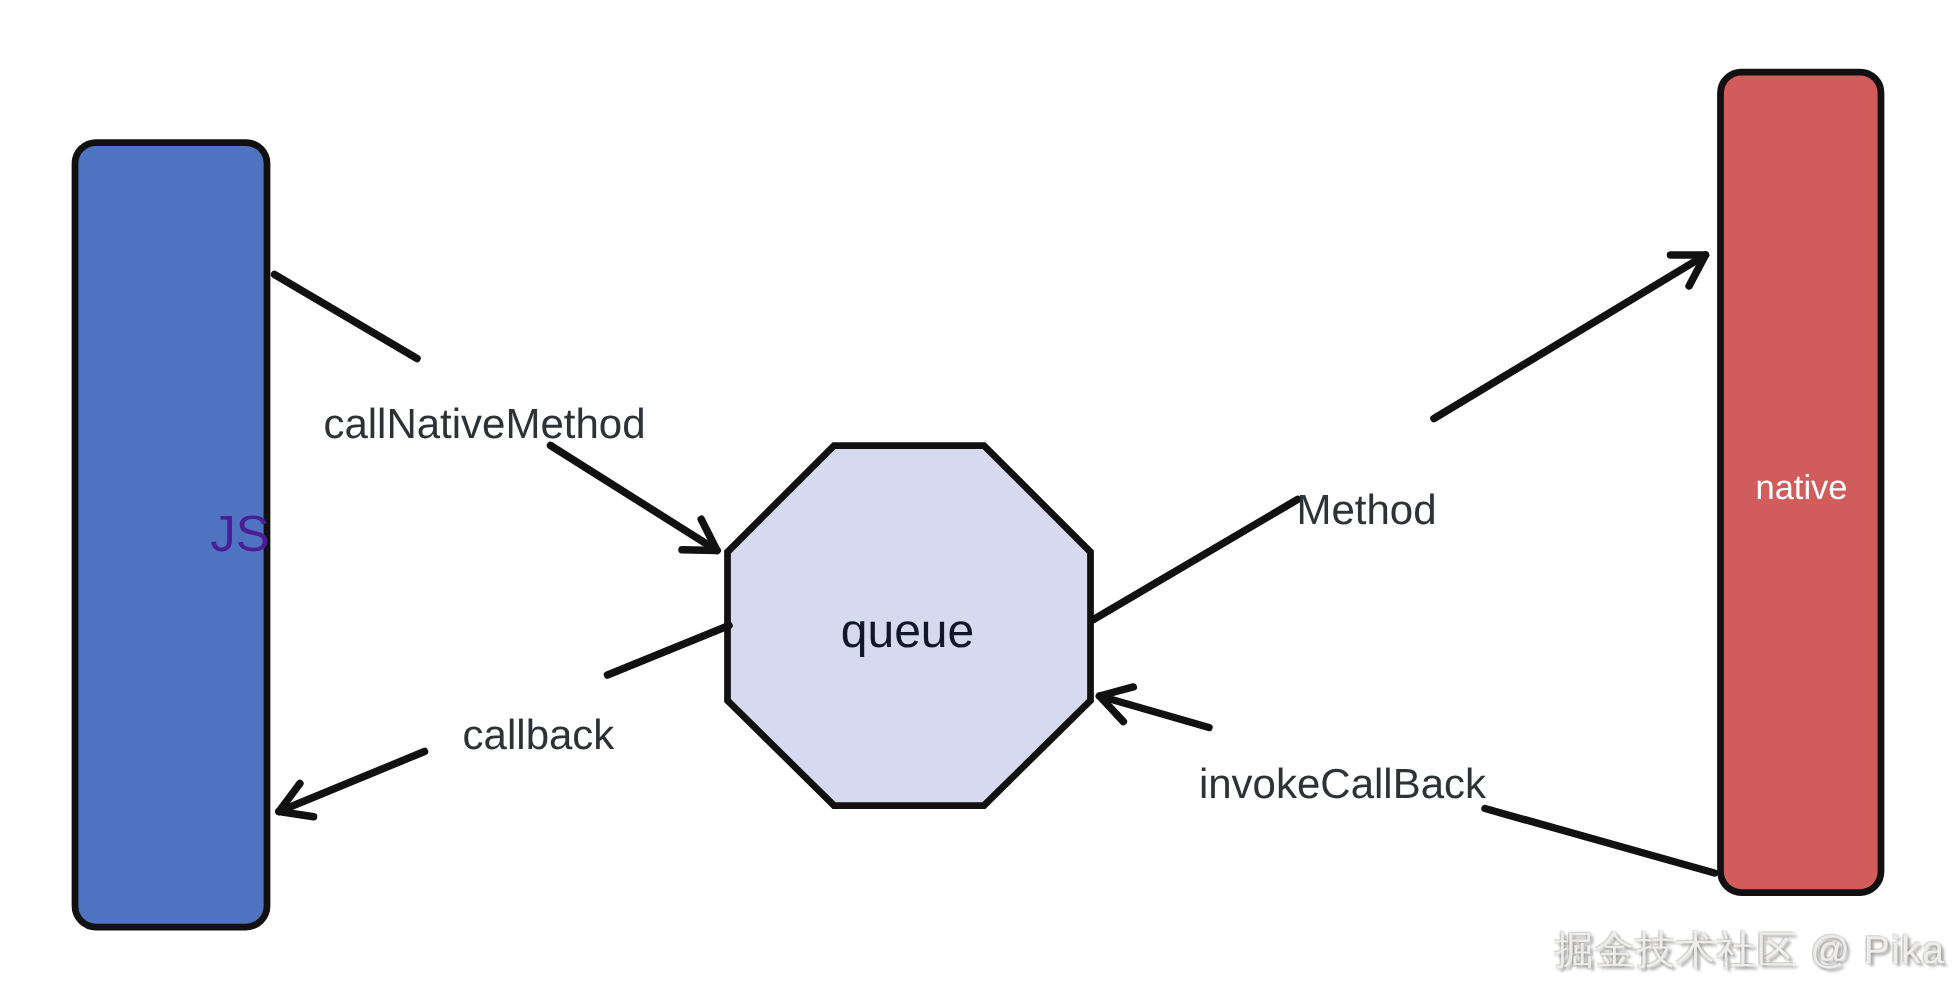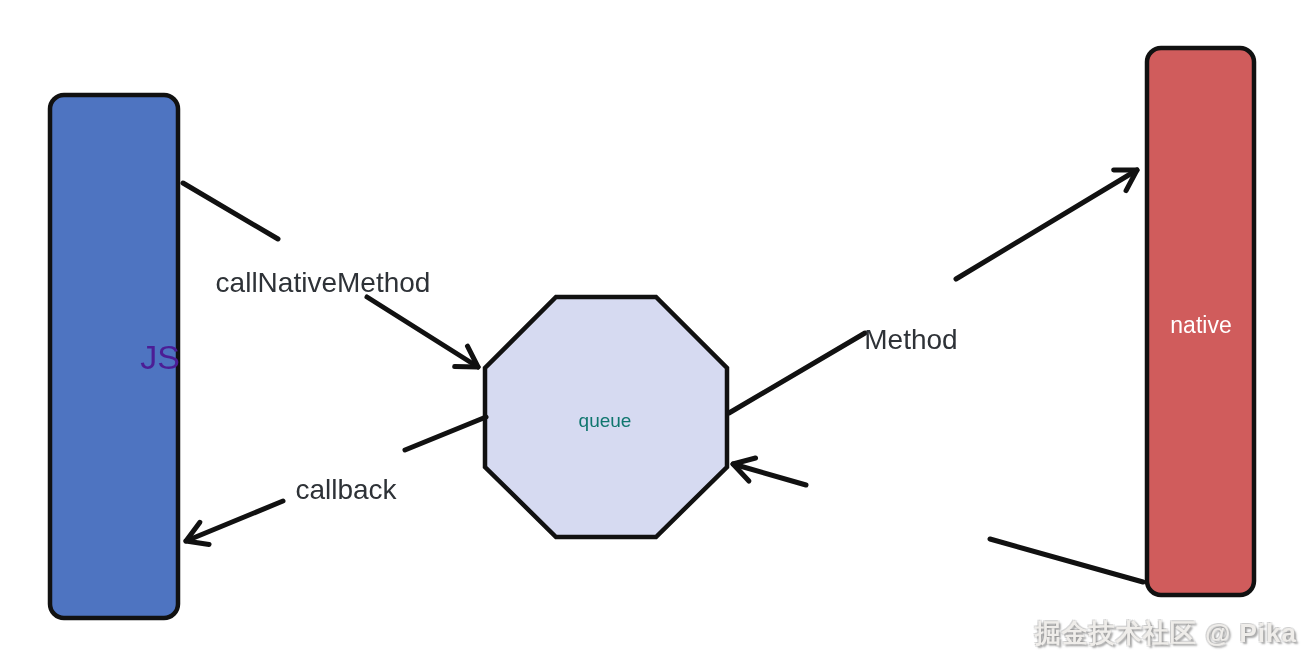--- a/index.html
+++ b/index.html
@@ -29,48 +29,48 @@
   .node-label.js {
     left: 116px;
     top: 357px;
     font-size: 34px;
     color: #4c1d95;
     margin-left: 44px;
   }
   .node-label.queue {
     left: 605px;
     top: 421px;
-    font-size: 19px;
-    color: #0f766e;
+    font-size: 32px;
+    color: #0f172a;
   }
   .node-label.native {
     left: 1201px;
     top: 325px;
     font-size: 23px;
     color: #ffffff;
   }
   .edge-label {
     position: absolute;
     transform: translate(-50%, -50%);
     font-size: 28px;
     color: #2e3237;
     white-space: nowrap;
     user-select: none;
     margin-top: 12px;
   }
   .edge-label.cnm { left: 323px; top: 271px; }
-  .edge-label.cb  { left: 346px; top: 478px; }
+  .edge-label.cb  { left: 359px; top: 478px; }
   .edge-label.m   { left: 911px; top: 328px; }
   .edge-label.icb { left: 895px; top: 511px; }
   .watermark {
     position: absolute;
     top: 616px;
     right: 7px;
     font-size: 26px;
-    font-weight: 700;
+    font-weight: 400;
     letter-spacing: 1px;
     color: #efedea;
     text-shadow:
       2px 2px 2px rgba(110, 110, 110, 0.60),
       -1px -1px 0 rgba(150, 150, 150, 0.35),
       1px -1px 0 rgba(170, 170, 170, 0.25),
       -1px 1px 0 rgba(170, 170, 170, 0.25);
     white-space: nowrap;
     user-select: none;
   }
@@ -106,16 +106,17 @@
     <line x1="806" y1="485" x2="733" y2="464" stroke="#111111" stroke-width="5" stroke-linecap="round" marker-end="url(#arrowhead)"></line>
   </svg>
 
   <div class="node-label js">JS</div>
   <div class="node-label queue">queue</div>
   <div class="node-label native">native</div>
 
   <div class="edge-label cnm">callNativeMethod</div>
   <div class="edge-label cb">callback</div>
   <div class="edge-label m">Method</div>
+  <div class="edge-label icb">invokeCallBack</div>
 
   <div class="watermark">掘金技术社区 @ Pika</div>
 
 </div>
 
 </body></html>

